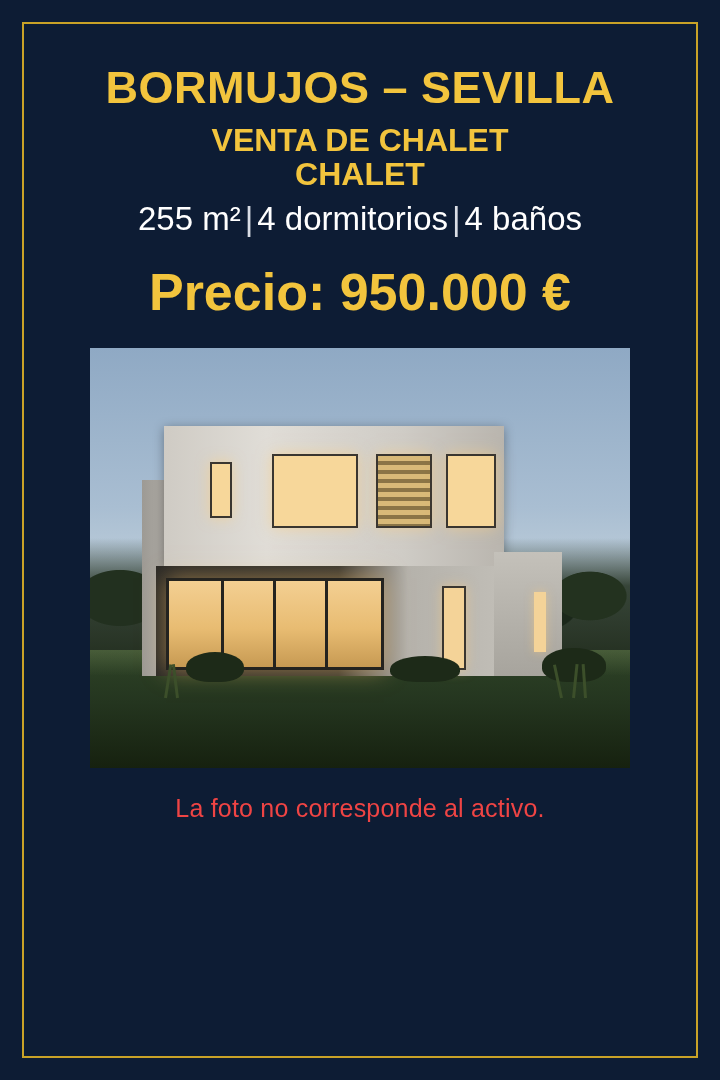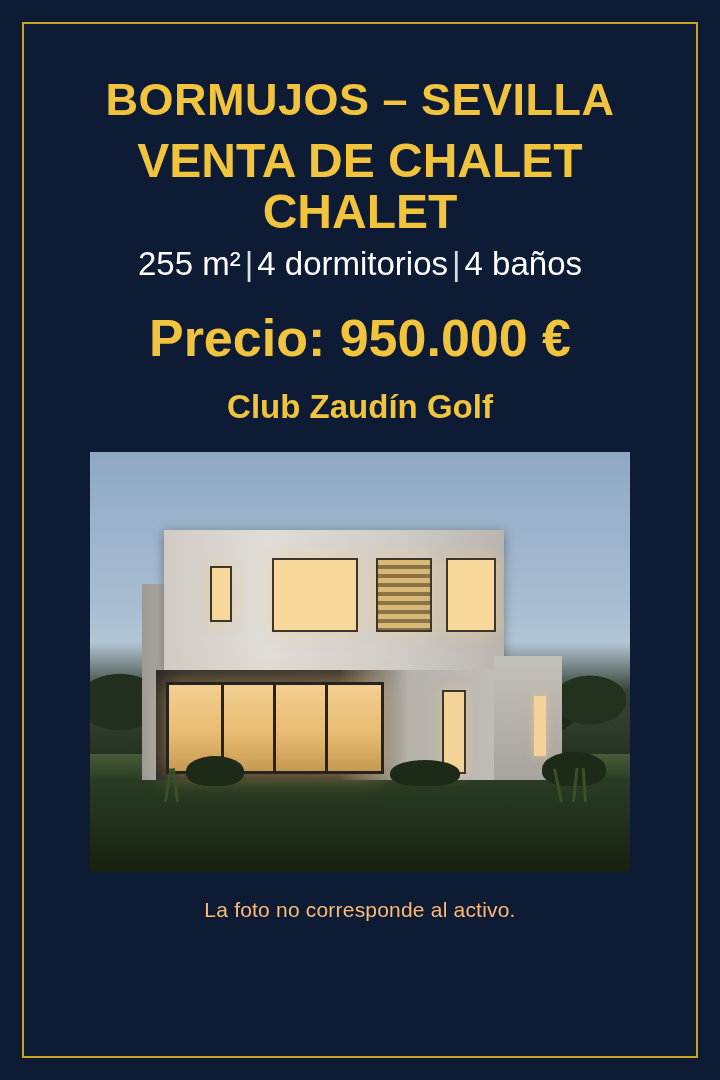--- a/index.html
+++ b/index.html
@@ -13,21 +13,21 @@
     overflow: hidden;
     font-family: "Liberation Sans", sans-serif;
   }
 
   .poster {
     position: relative;
     width: 720px;
     height: 1080px;
     background: #0d1c34;
     box-sizing: border-box;
-    padding: 30px;
+    padding: 18px;
   }
 
   .gold-frame {
     position: absolute;
     left: 22px;
     top: 22px;
     right: 22px;
     bottom: 22px;
     border: 2px solid #c9a227;
     box-sizing: border-box;
@@ -57,21 +57,21 @@
     font-size: 45px;
     letter-spacing: 0.5px;
     line-height: 1.06;
     margin: 0 0 6px 0;
     white-space: nowrap;
   }
 
   .headline-2 {
     color: #f2c43d;
     font-weight: bold;
-    font-size: 48px;
+    font-size: 32px;
     line-height: 1.06;
     margin: 12px 0 0 0;
   }
   .headline-2 .l1 { display:block; }
   .headline-2 .l2 { display:block; }
 
   .specs {
     color: #ffffff;
     font-size: 33px;
     line-height: 1.28;
@@ -262,22 +262,22 @@
   .grass-tuft {
     position: absolute;
     bottom: 70px;
     width: 3px;
     height: 34px;
     background: #3c4f2a;
     transform-origin: bottom center;
   }
 
   .disclaimer {
-    color: #fdba74;
-    font-size: 21px;
+    color: #ef4444;
+    font-size: 25px;
     margin-top: 26px;
     text-align: left;
     letter-spacing: 0.2px;
   }
 </style>
 </head>
 <body>
 
 <div class="poster">
 
@@ -293,21 +293,20 @@
         <span class="l2">CHALET</span>
       </div>
     </div>
 
     <div class="specs">
       <span>255 m²</span><span class="sep">|</span><span>4 dormitorios</span><span class="sep">|</span><span>4 baños</span>
     </div>
 
     <div class="price">Precio: 950.000 €</div>
 
-    <div class="location">Club Zaudín Golf</div>
 
     <div class="photo-wrap">
       <div class="sky"></div>
       <div class="treeline"></div>
       <div class="lawn"></div>
 
       <div class="house">
         <div class="left-wing"></div>
         <div class="upper-box">
           <div class="win w1"></div>

